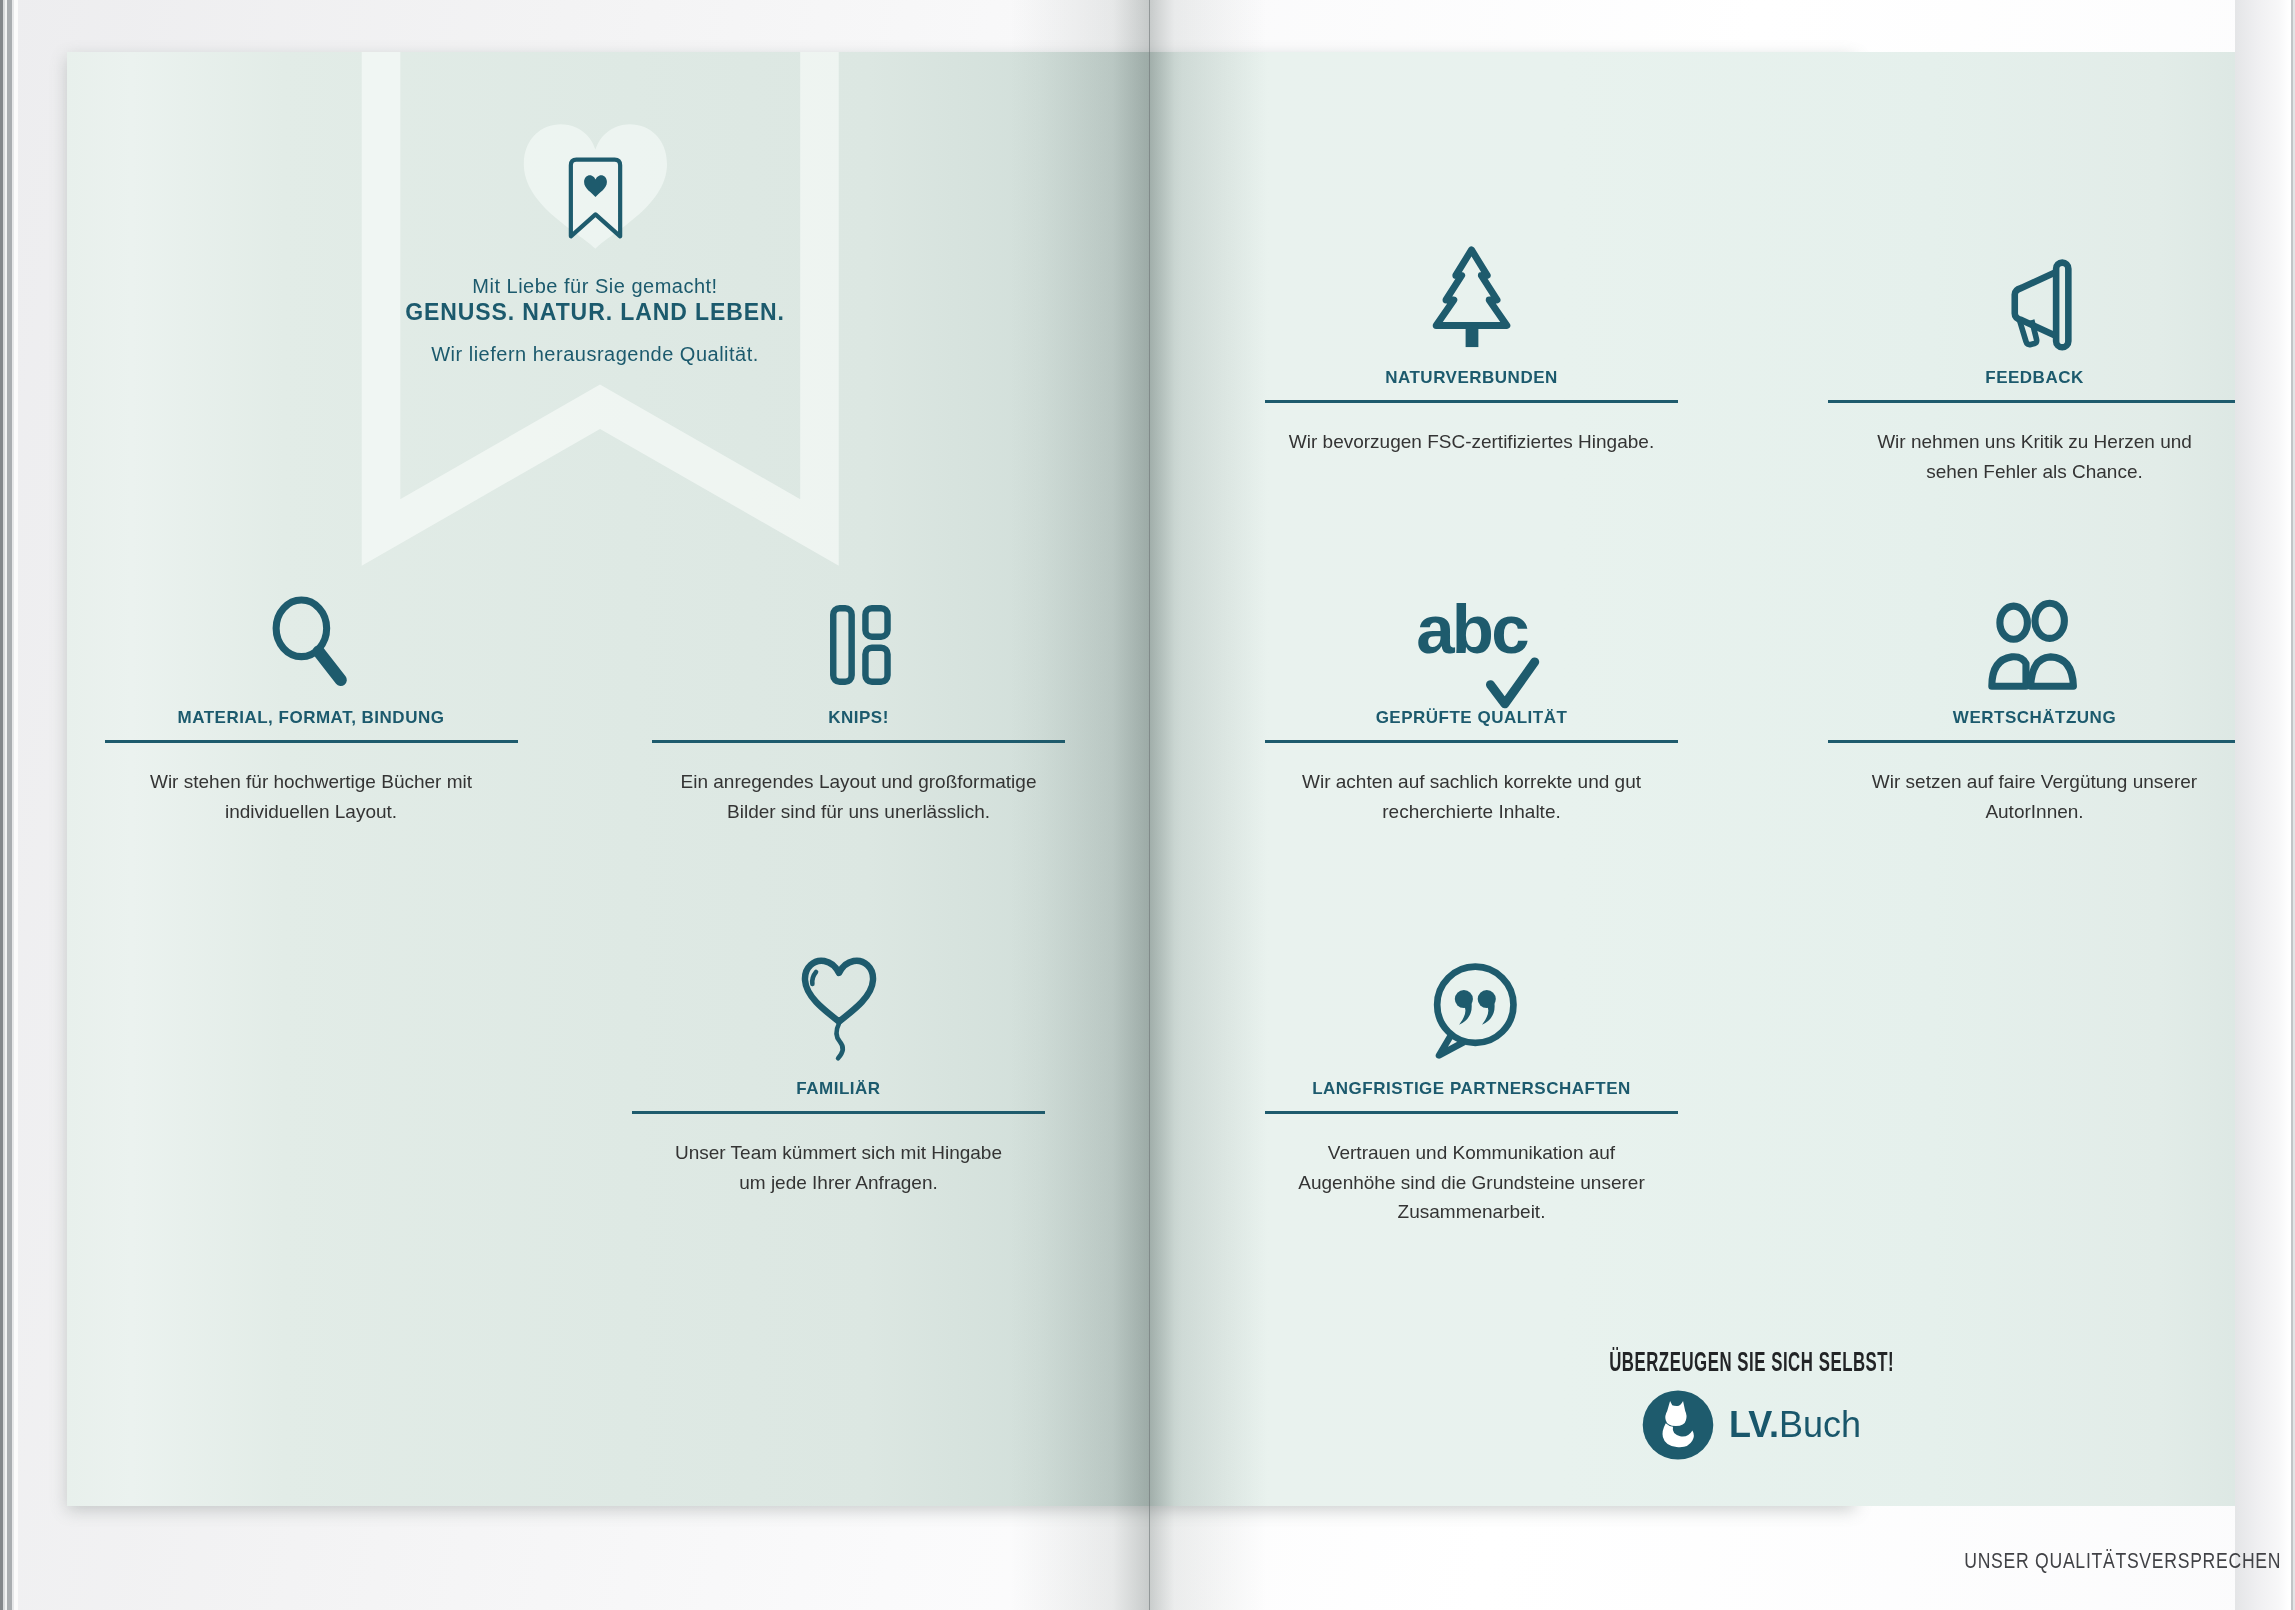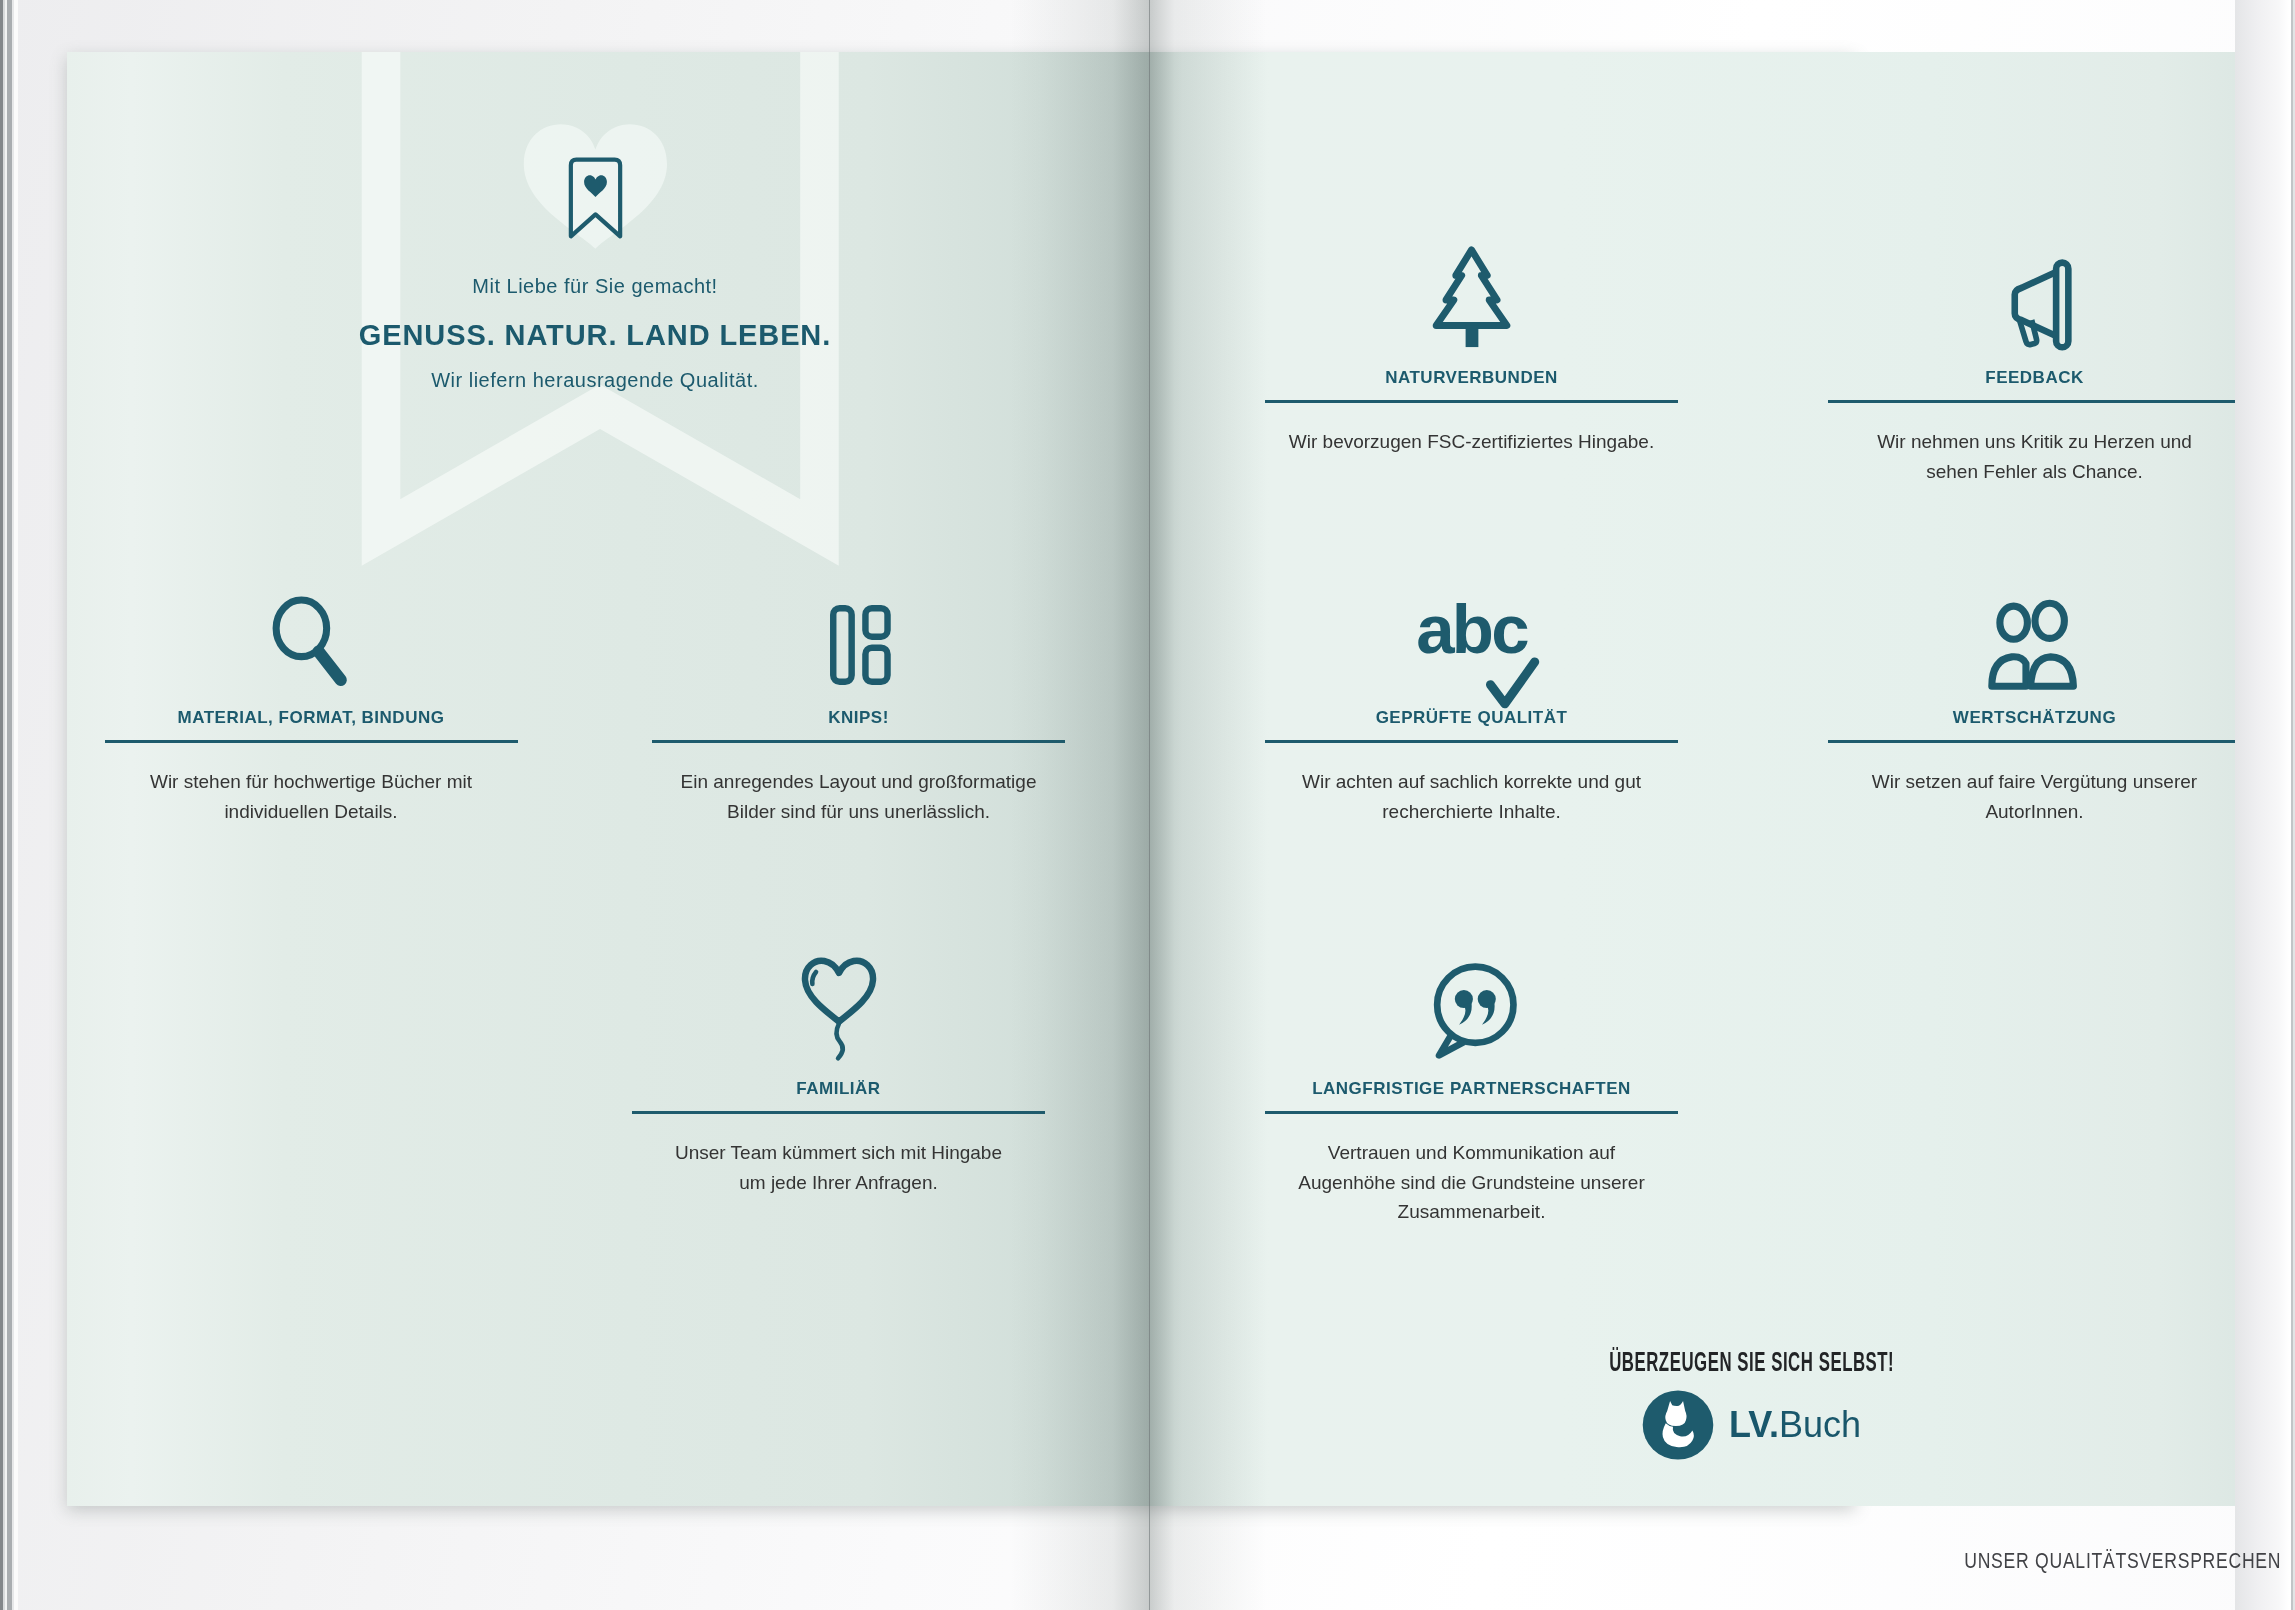--- a/index.html
+++ b/index.html
@@ -29,21 +29,21 @@
     background:linear-gradient(90deg,rgba(60,75,70,0) 0%,rgba(60,75,70,.10) 40%,rgba(50,64,60,.26) 54%,rgba(60,75,70,.09) 64%,rgba(60,75,70,0) 100%);}
   .spine-line{position:absolute;left:1149px;top:0;width:1.4px;height:1611px;background:rgba(110,117,119,.6);}
 
   
   .watermark{position:absolute;left:0;top:0;width:1083px;height:1454px;pointer-events:none;}
 
   
   .title-block{position:absolute;left:78px;top:104px;width:900px;text-align:center;color:#1c5a6d;}
   .title-block .bm-icon{height:84px;}
   .tagline{margin-top:35px;font-size:20px;letter-spacing:0.5px;}
-  .main-title{margin-top:21px;font-size:29px;font-weight:700;letter-spacing:0.9px;}
+  .main-title{margin-top:1px;font-size:23px;font-weight:700;letter-spacing:0.9px;}
   .subtitle{margin-top:17.4px;font-size:20px;letter-spacing:0.5px;}
 
   
   .card{position:absolute;width:487px;text-align:center;}
   .icon-area{height:101px;display:flex;align-items:flex-end;justify-content:center;}
   .card-title{margin:16.5px 0 0 0;font-size:17px;font-weight:700;color:#1c5a6d;letter-spacing:0.5px;}
   .rule{width:413px;height:3.7px;margin:12px auto 0 auto;background:#1e5b6d;}
   .card-text{margin:24px auto 0 auto;font-size:19px;line-height:1.55;color:#343434;max-width:var(--tw,413px);}
 
   .pos-a2{left:0.5px;top:538px;--tw:367px;}
@@ -108,21 +108,21 @@
 
       <div class="card pos-a2">
         <div class="icon-area">
           <svg width="103" height="96" viewBox="0 0 100 95">
             <ellipse class="st" stroke-width="7" cx="40" cy="33" rx="25" ry="28"></ellipse>
             <line class="st" stroke-width="12" stroke-linecap="round" x1="57" y1="56" x2="79" y2="84"></line>
           </svg>
         </div>
         <h3 class="card-title">MATERIAL, FORMAT, BINDUNG</h3>
         <div class="rule"></div>
-        <p class="card-text">Wir stehen für hochwertige Bücher mit individuellen Details.</p>
+        <p class="card-text">Wir stehen für hochwertige Bücher mit individuellen Layout.</p>
       </div>
 
       <div class="card pos-b2">
         <div class="icon-area">
           <svg width="92" height="92" viewBox="0 0 100 100">
             <rect class="st" stroke-width="7" x="22" y="10" width="20" height="80" rx="7"></rect>
             <rect class="st" stroke-width="7" x="57" y="10" width="24" height="31" rx="7"></rect>
             <rect class="st" stroke-width="7" x="57" y="53" width="24" height="37" rx="7"></rect>
           </svg>
         </div>

